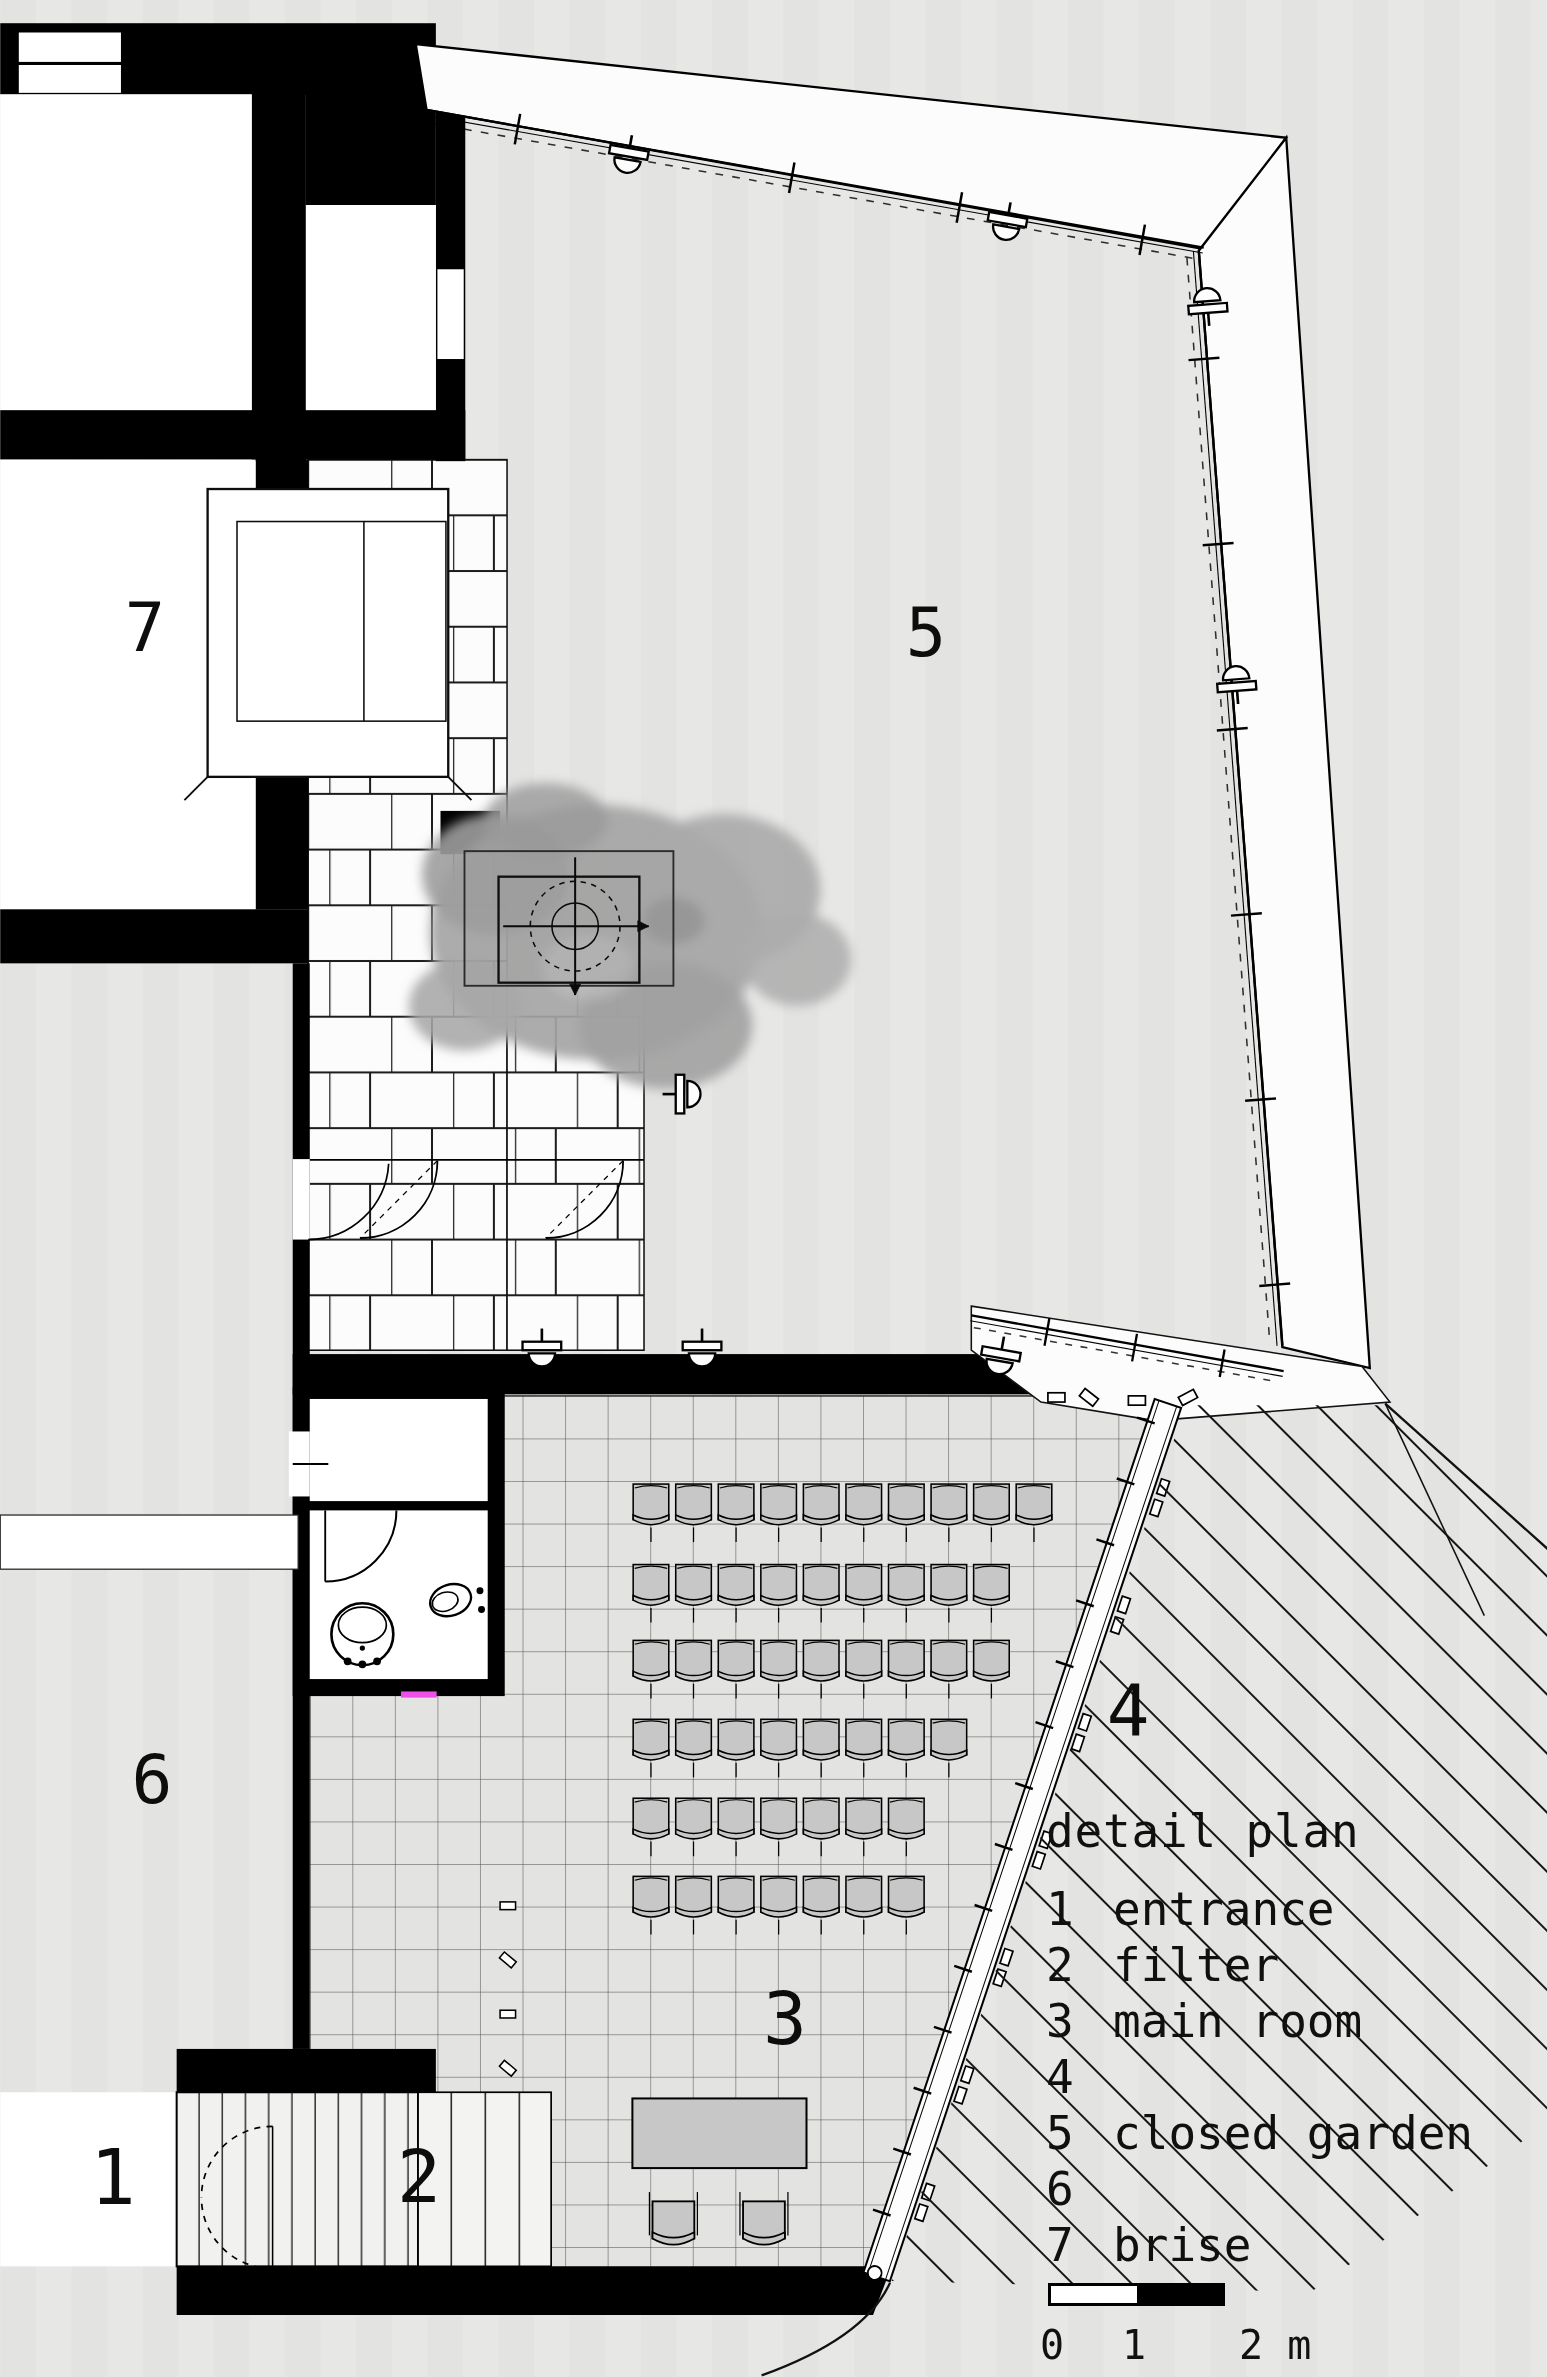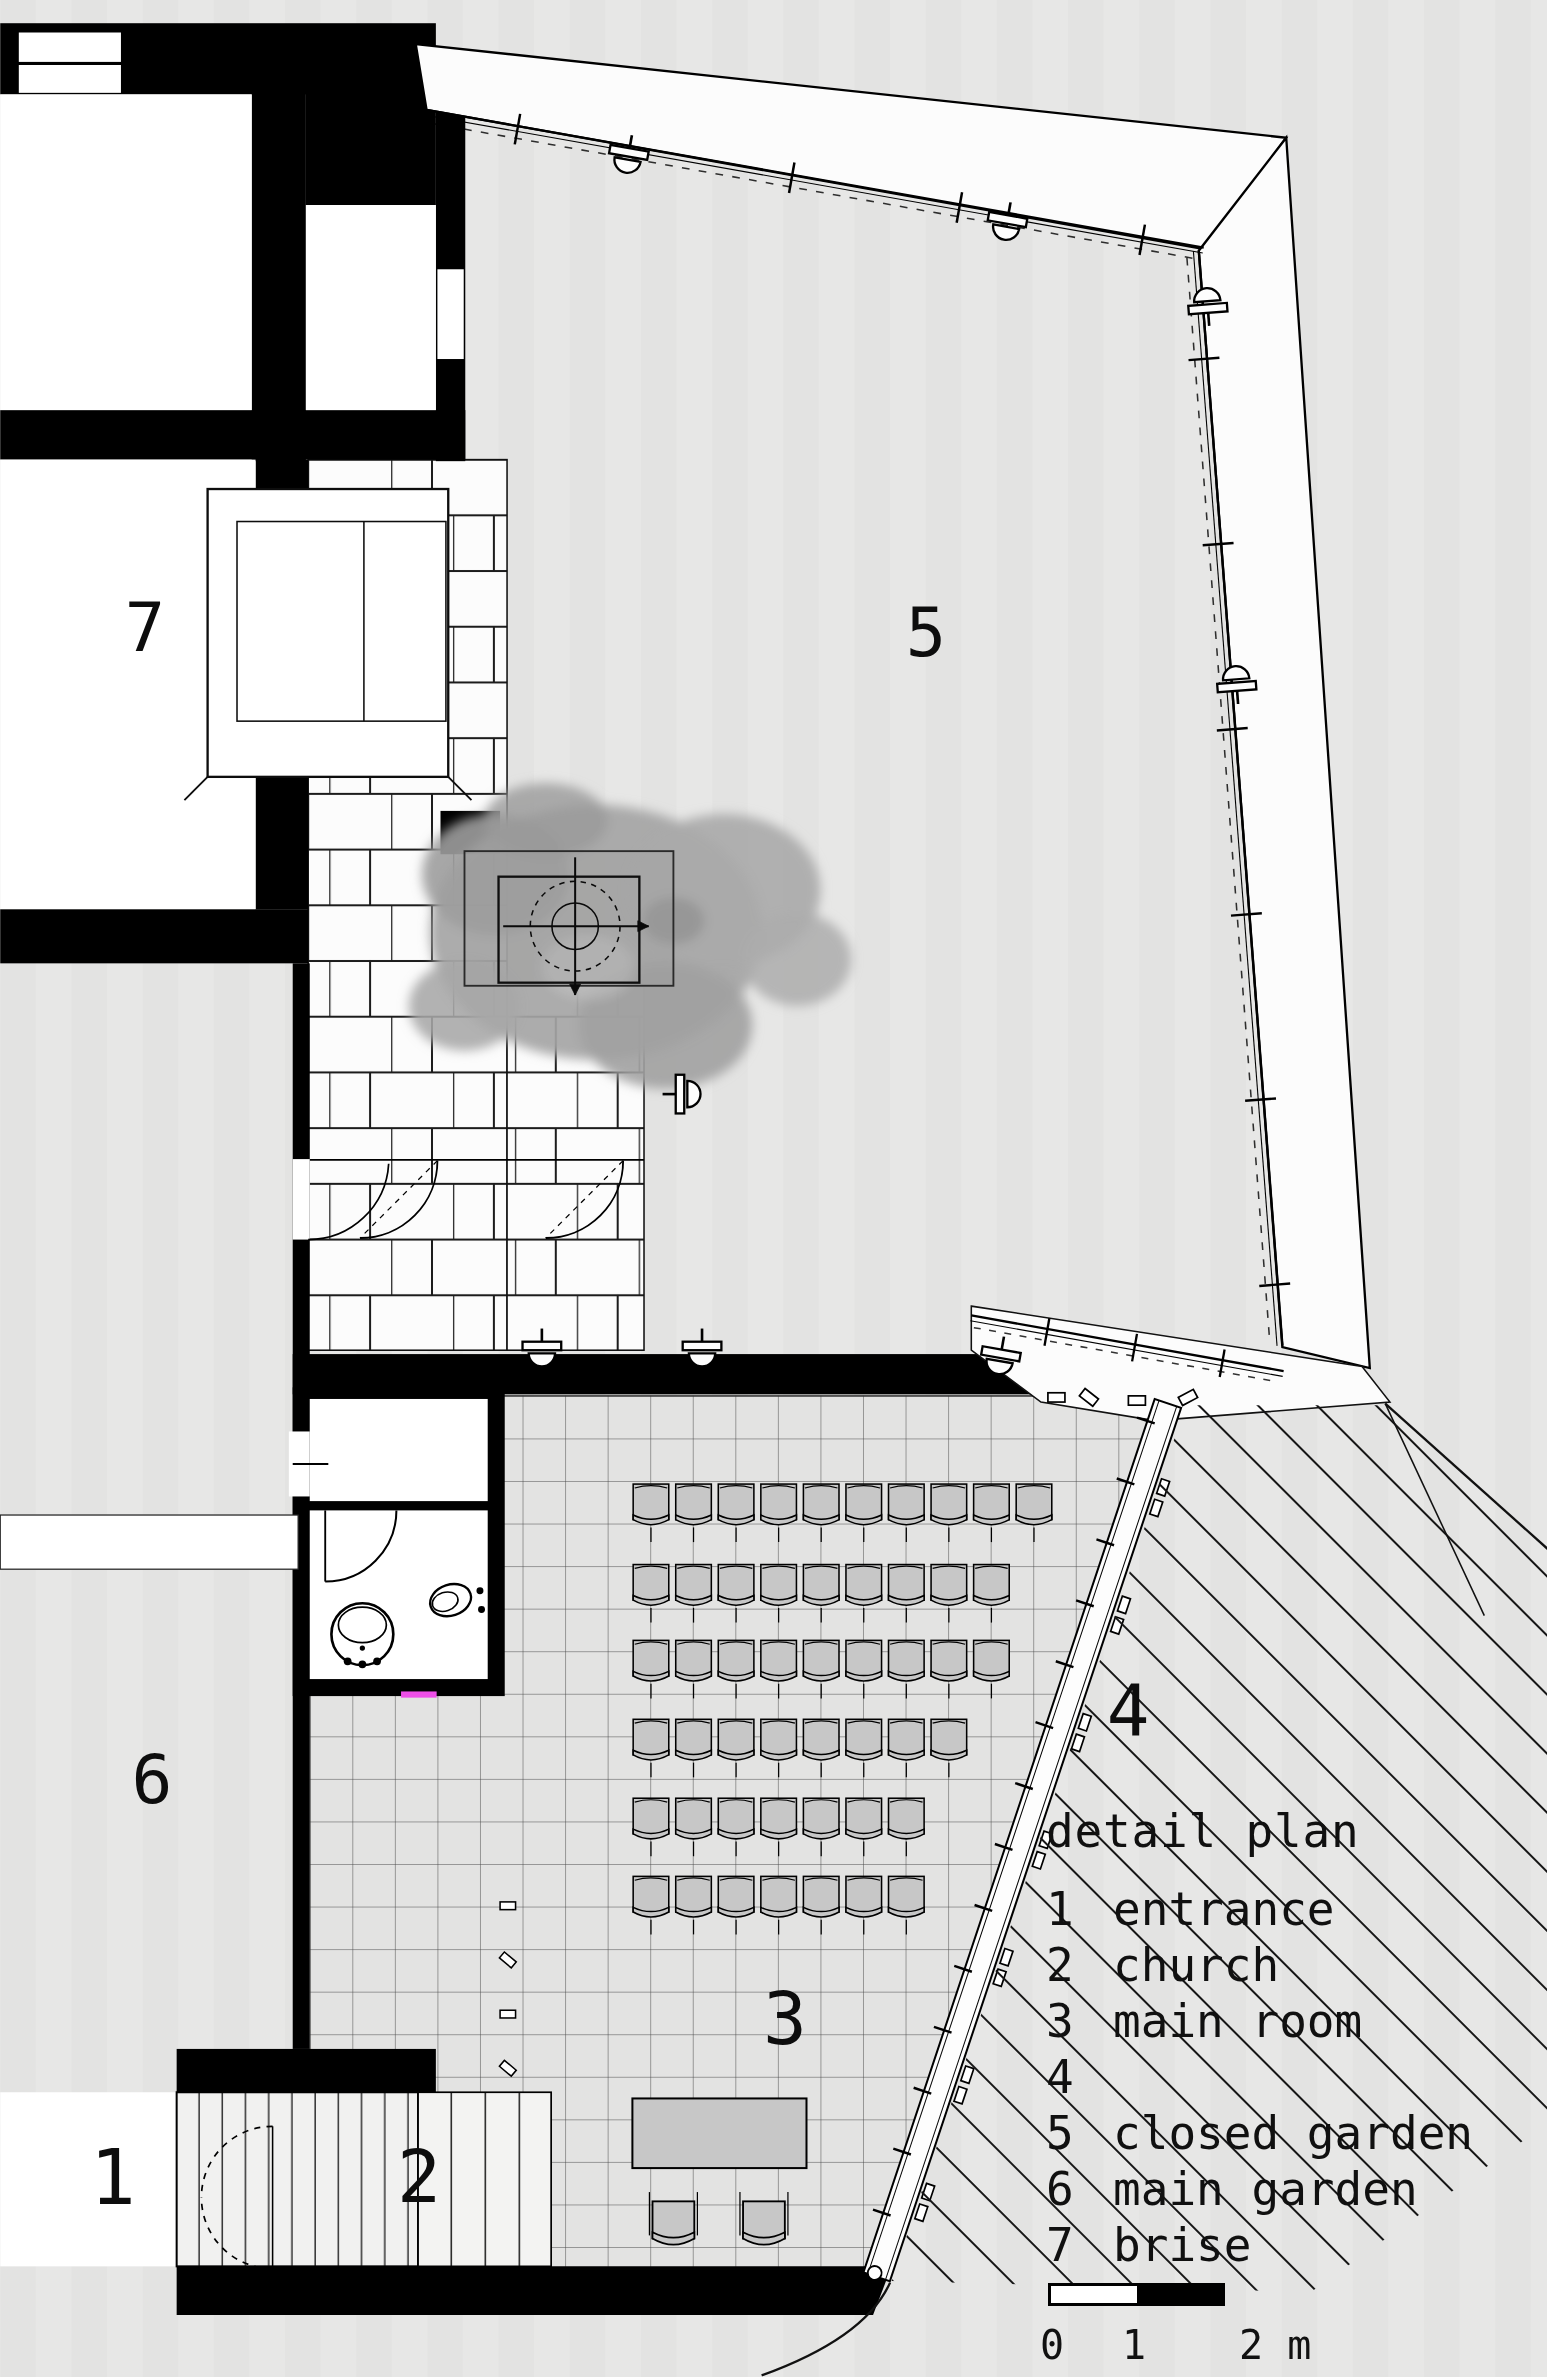--- a/index.html
+++ b/index.html
@@ -365,36 +365,35 @@
 <div class="plan-label lbl-4">4</div>
 
 <div class="legend">
   <div class="legend-title">detail plan</div>
   <div class="legend-row">
     <span class="ln">1</span>
     <span class="lt">entrance</span>
   </div>
   <div class="legend-row">
     <span class="ln">2</span>
-    <span class="lt">church</span>
+    <span class="lt">filter</span>
   </div>
   <div class="legend-row">
     <span class="ln">3</span>
     <span class="lt">main room</span>
   </div>
   <div class="legend-row">
     <span class="ln">4</span>
   </div>
   <div class="legend-row">
     <span class="ln">5</span>
     <span class="lt">closed garden</span>
   </div>
   <div class="legend-row">
     <span class="ln">6</span>
-    <span class="lt">main garden</span>
   </div>
   <div class="legend-row">
     <span class="ln">7</span>
     <span class="lt">brise</span>
   </div>
 </div>
 
 <div class="scalebar">
       <div class="seg-black"></div>
     </div>

